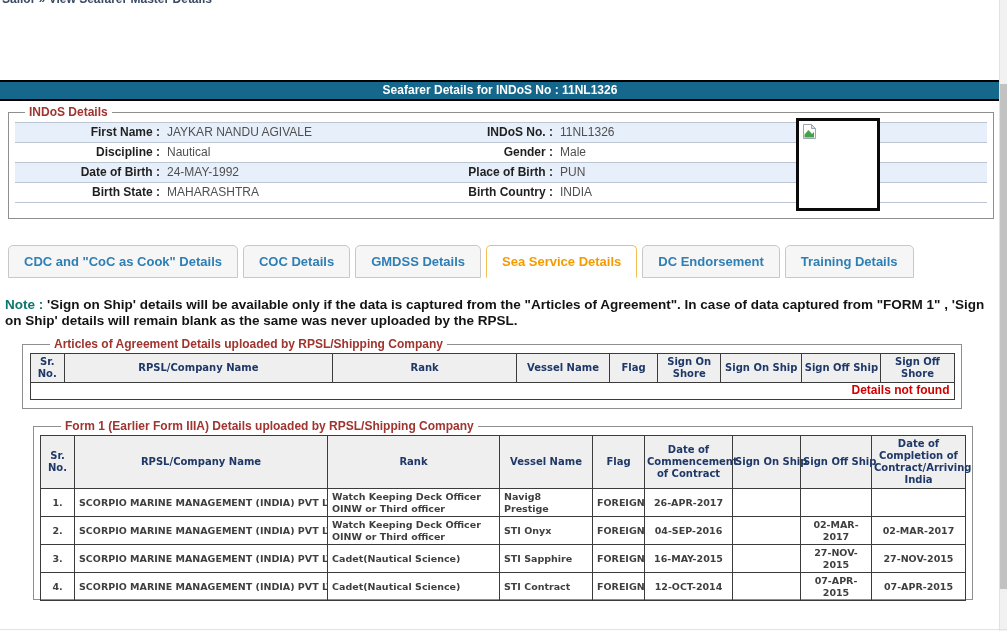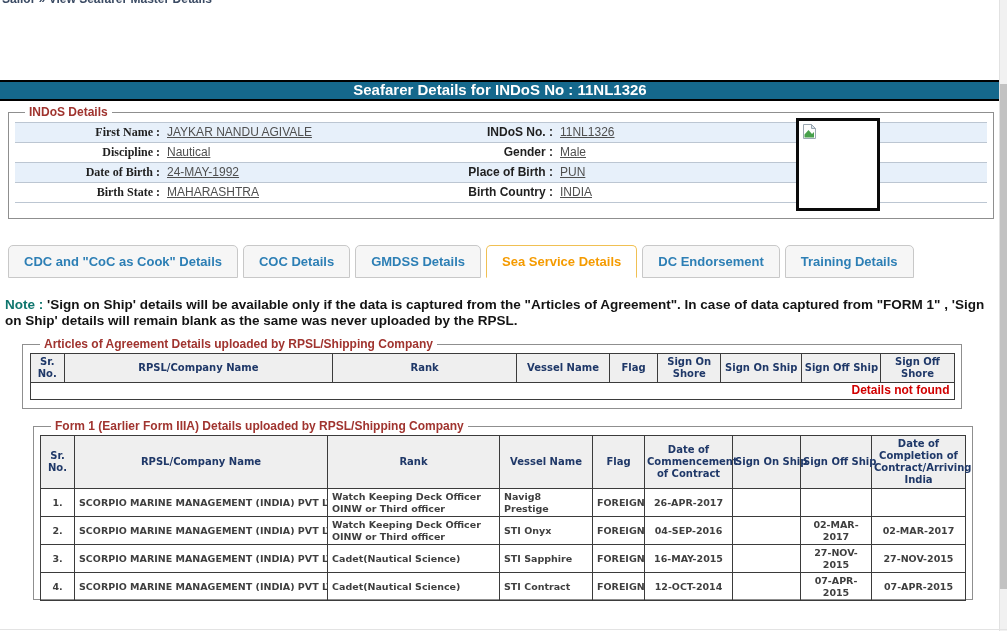--- a/index.html
+++ b/index.html
@@ -8,34 +8,34 @@
   .page { position:relative; width:1007px; height:631px; background:#fff; }
 
   
   .breadcrumb-clip { position:absolute; top:0; left:2px; height:6px; overflow:hidden; }
   .breadcrumb-clip span { display:block; margin-top:-8px; font-weight:bold; font-size:12px;
     color:#3a4a63; white-space:nowrap; }
 
   
   .title-bar { position:absolute; top:80px; left:0; width:1000px; height:21px;
     background:#15688c; border-top:2px solid #000; border-bottom:2px solid #000;
-    color:#fff; font-weight:bold; font-size:15px; text-align:center; line-height:16px; }
+    color:#fff; font-weight:bold; font-size:12px; text-align:center; line-height:16px; }
 
   
   fieldset { position:absolute; border:1px solid #8f8f8f; background:#fff; }
   legend { font-weight:bold; font-size:12px; color:#a0342f; padding:0 4px; margin-left:10px; }
 
   .indos-fs { top:105px; left:8px; width:986px; height:114px; padding:2px 6px 0 6px; }
   .indos-row { display:flex; height:20px; line-height:19px; font-size:12px;
     border-bottom:1px solid #bcc6d2; }
   .indos-rows { border-top:1px solid #bcc6d2; margin-top:1px; }
   .indos-row.alt { background:#e7f0fa; }
   .indos-row .lbl { font-weight:bold; color:#1f1f1f; text-align:right; padding-right:7px; }
-  .indos-row .val { color:#4f4f4f;text-decoration:underline; }
-  .lbl.c1 { width:152px;font-family:Liberation Serif, serif; } .val.c2 { width:235px; }
+  .indos-row .val { color:#4f4f4f; }
+  .lbl.c1 { width:152px; } .val.c2 { width:235px; }
   .lbl.c3 { width:158px; } .val.c4 { flex:1; }
 
   .photo-box { position:absolute; left:796px; top:118px; width:84px; height:93px;
     border:3px solid #0a0a0a; background:#fff; }
   .photo-box svg { margin:2px 0 0 2px; }
 
   
   .tabs { position:absolute; top:245px; left:8px; display:flex; gap:5px; }
   .tab { background:#f6f6f6; border:1px solid #c8c8c8; border-radius:5px 5px 0 0;
     color:#2d7fb5; font-weight:bold; font-size:13px; padding:8px 15px; cursor:pointer;
@@ -44,21 +44,21 @@
     color:#f59b00; }
 
   
   .note { position:absolute; top:297px; left:5px; width:980px; font-weight:bold;
     font-size:13.5px; line-height:16px; color:#141414; }
   .note .note-prefix { color:#0f766e; }
 
   
   .aoa-fs   { top:337px; left:22px; width:940px; height:72px;  padding:1px 5px 6px 5px; }
   .form1-fs { top:419px; left:33px; width:940px; height:181px; padding:1px 5px 6px 5px; }
-  .aoa-fs legend, .form1-fs legend { margin-left:12px; }
+  .aoa-fs legend, .form1-fs legend { margin-left:22px; }
 
   table { border-collapse:collapse; table-layout:fixed; width:925px; margin:1px auto 0 auto;
     font-family:"DejaVu Sans", sans-serif; }
   th, td { border:1px solid #3b3b3b; vertical-align:middle; }
   th { background:#efefef; color:#1f3868; font-weight:bold; font-size:10px;
     text-align:center; padding:2px 2px; line-height:12px; }
   td { font-size:9.5px; font-weight:bold; color:#3f3f3f; padding:2px 4px;
     line-height:11.5px; height:23px; }
   th.nowrap { white-space:nowrap; }
   .empty-row td { text-align:right; color:#d10000; font-size:12px; height:15px;

